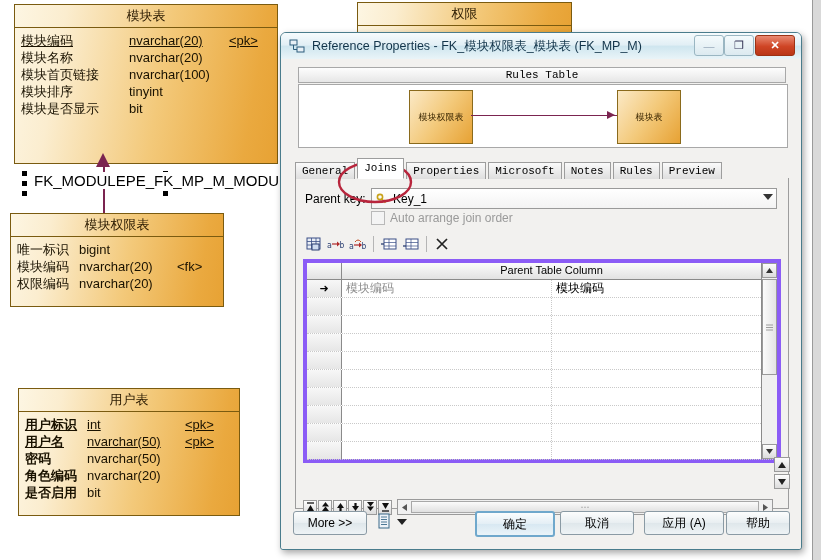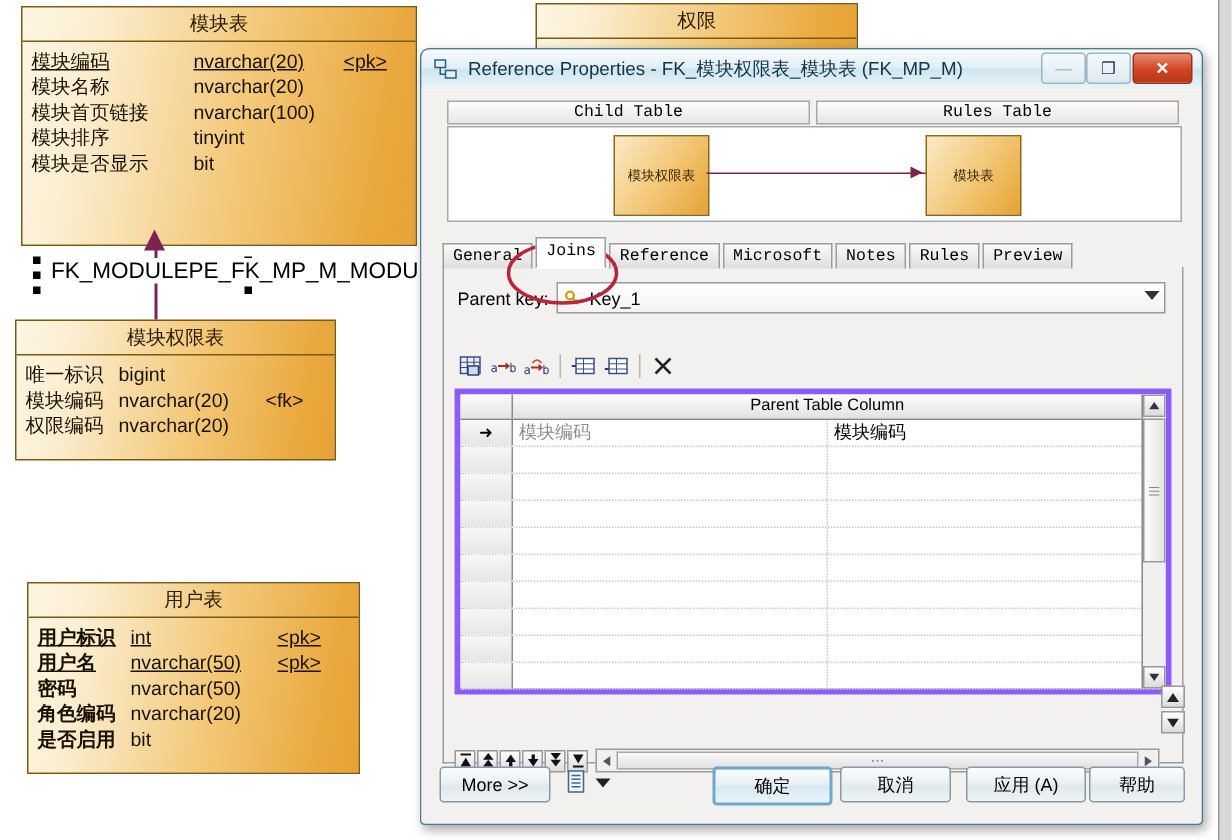--- a/index.html
+++ b/index.html
@@ -281,54 +281,57 @@
     </span>
     <span id="title-text">Reference Properties - FK_模块权限表_模块表 (FK_MP_M)</span>
     <div class="winbtn" id="btn-min">—</div>
     <div class="winbtn" id="btn-max">❐</div>
     <div class="winbtn" id="btn-close">✕</div>
   </div>
 
   <div id="dlgbody">
 
     <div id="preview-head">
-      <div class="ph">Child Table</div>
       <div class="ph">Rules Table</div>
     </div>
 
     <div id="preview-box">
       <div class="mini-tbl" id="mini-child">模块权限表</div>
       <div id="mini-line"></div>
       <div id="mini-arrow"></div>
       <div class="mini-tbl" id="mini-parent">模块表</div>
     </div>
 
     <div id="tabpanel"></div>
     <div id="tabs">
       <div class="tab">General</div>
       <div class="tab active">Joins</div>
-      <div class="tab">Reference</div>
+      <div class="tab">Properties</div>
       <div class="tab">Microsoft</div>
       <div class="tab">Notes</div>
       <div class="tab">Rules</div>
       <div class="tab">Preview</div>
     </div>
 
     <div id="pk-label">Parent key:</div>
     <div id="pk-combo">
       <span id="pk-key-icon">
         <svg width="12" height="12" viewBox="0 0 12 12">
           <circle cx="4" cy="4" r="2.6" fill="none" stroke="#c8a21a" stroke-width="1.6"></circle>
           <path d="M5.4 5.6 L9.5 9.8 M8 8.2 L9.2 7" stroke="#c8a21a" stroke-width="1.6" fill="none"></path>
         </svg>
       </span>
       <span id="pk-value">Key_1</span>
       <span id="pk-arrow"></span>
     </div>
 
+    <div id="auto-row">
+      <span id="auto-box"></span>
+      <span id="auto-label">Auto arrange join order</span>
+    </div>
 
     <div id="gridbar">
       <span class="tbtn">
         <svg width="16" height="15" viewBox="0 0 16 15">
           <rect x="1" y="1" width="13" height="11" fill="#e9eef6" stroke="#3a4f86"></rect>
           <path d="M1 4.5H14 M1 8H14 M5.5 1V12 M10 1V12" stroke="#3a4f86" stroke-width=".8"></path>
           <rect x="6" y="7" width="7" height="6" fill="#cfdcf0" stroke="#2b3f72"></rect>
         </svg>
       </span>
       <span class="tbtn">

